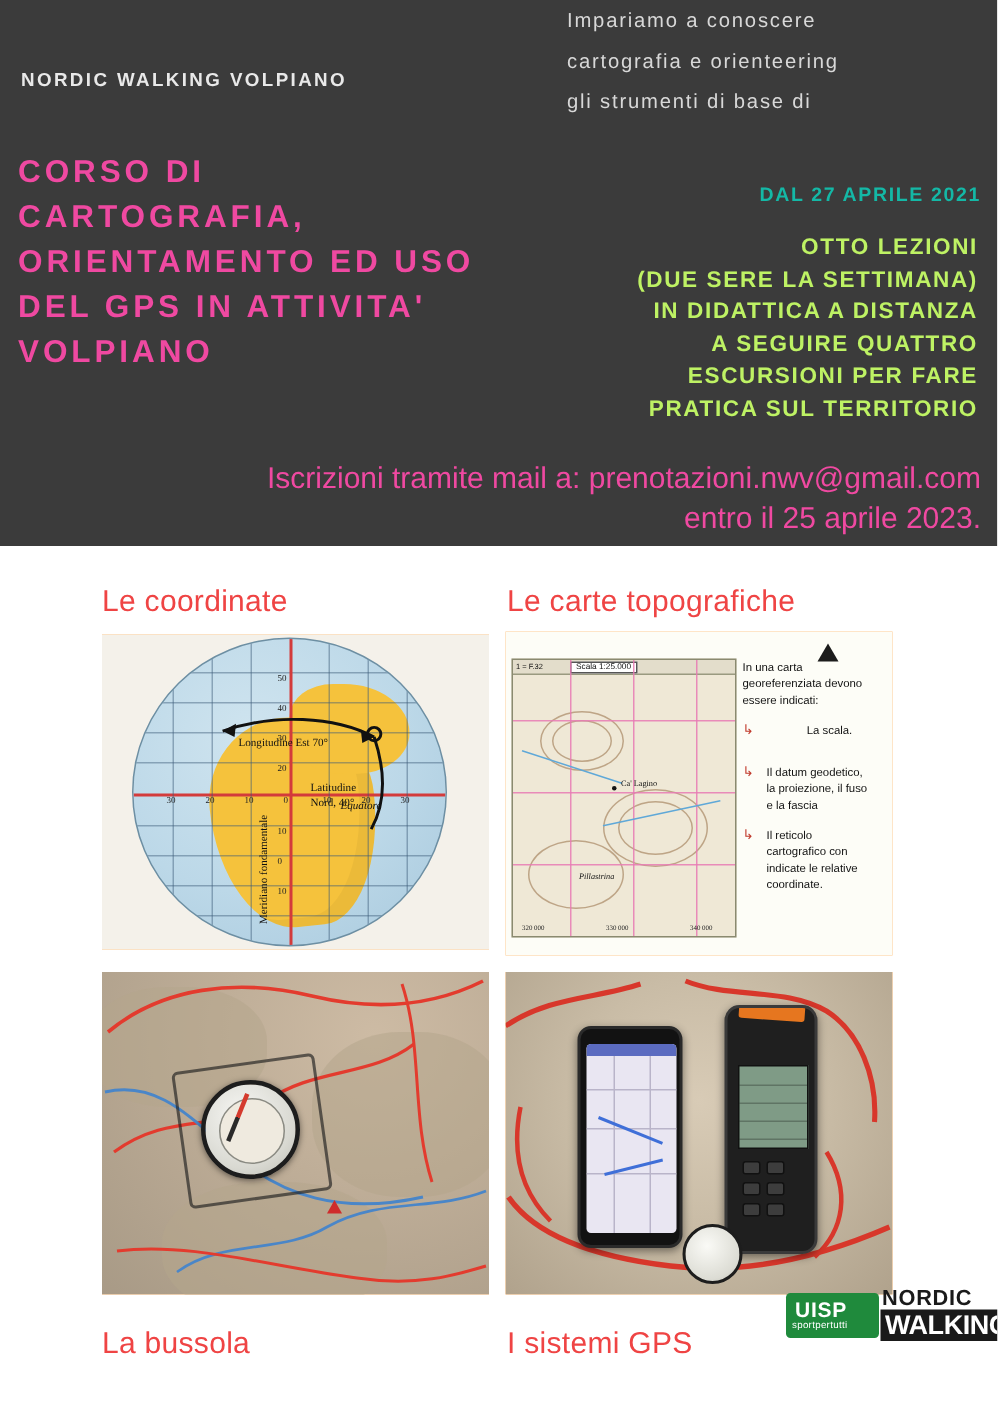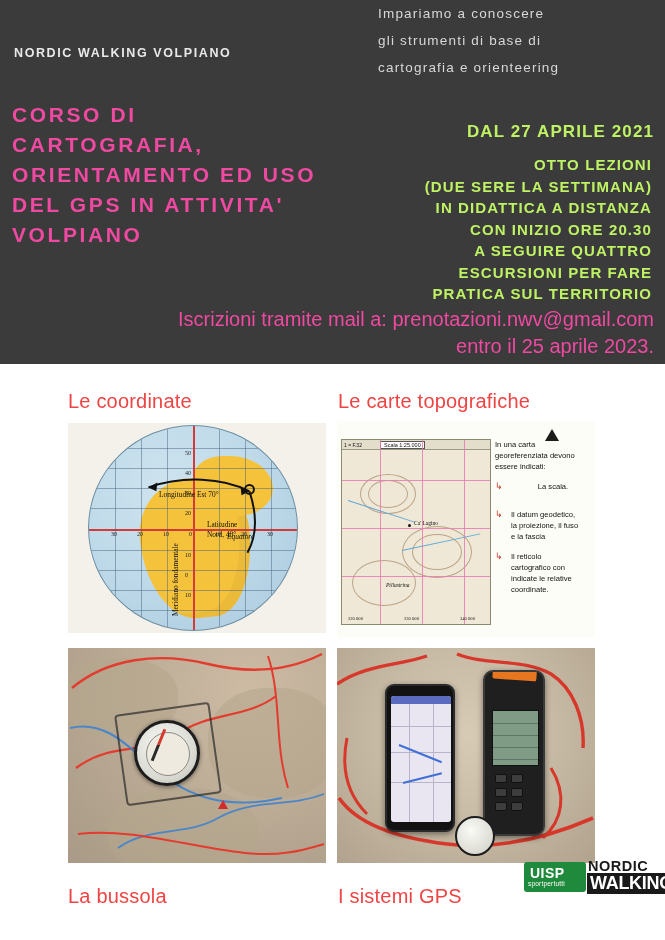--- a/index.html
+++ b/index.html
@@ -57,22 +57,22 @@
     font-weight: bold;
     letter-spacing: 2.6px;
     line-height: 30px;
   }
   .course-title span { display: block; }
 
   .date-line {
     position: absolute;
     left: 414px; top: 122px;
     width: 240px;
-    color: #bef264;
-    font-size: 17px;
+    color: #14b8a6;
+    font-size: 13px;
     font-weight: bold;
     letter-spacing: 1.1px;
     text-align: right;
   }
 
   .details {
     position: absolute;
     left: 360px; top: 154px;
     width: 292px;
     color: #bef264;
@@ -391,43 +391,42 @@
 </style>
 </head>
 <body>
 
 <div id="poster">
 
   <div class="header-panel">
 
     <div class="intro-text">
       <span>Impariamo    a    conoscere</span>
+      <span>cartografia e orienteering</span>
       <span>gli  strumenti   di   base   di</span>
-      <span>cartografia e orienteering</span>
     </div>
 
     <div class="propone">
       <span>NORDIC WALKING VOLPIANO</span>
     </div>
 
     <div class="course-title">
       <span>CORSO DI</span>
       <span>CARTOGRAFIA,</span>
       <span>ORIENTAMENTO ED USO</span>
       <span>DEL GPS IN ATTIVITA'</span>
       <span>VOLPIANO</span>
     </div>
 
     <div class="date-line">DAL 27 APRILE 2021</div>
 
     <div class="details">
       <span>OTTO LEZIONI</span>
       <span>(DUE SERE LA SETTIMANA)</span>
       <span>IN DIDATTICA A DISTANZA</span>
-      <span>CON INIZIO ORE 20.30</span>
       <span>A SEGUIRE QUATTRO</span>
       <span>ESCURSIONI PER FARE</span>
       <span>PRATICA SUL TERRITORIO</span>
     </div>
 
     <div class="signup">
       <span>Iscrizioni tramite mail a: prenotazioni.nwv@gmail.com</span>
       <span>entro il 25 aprile 2023.</span>
     </div>
   </div>

